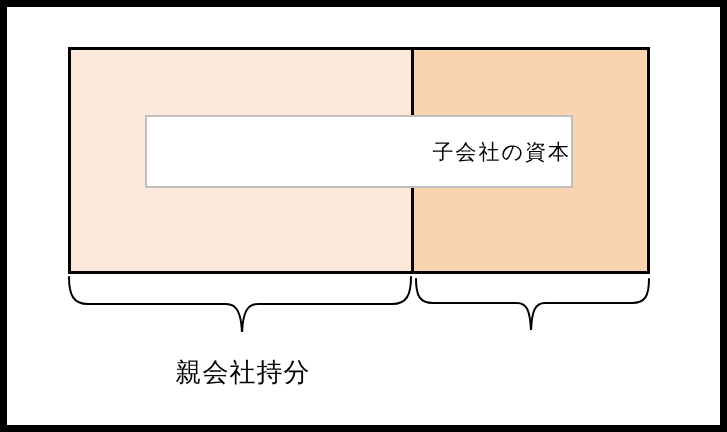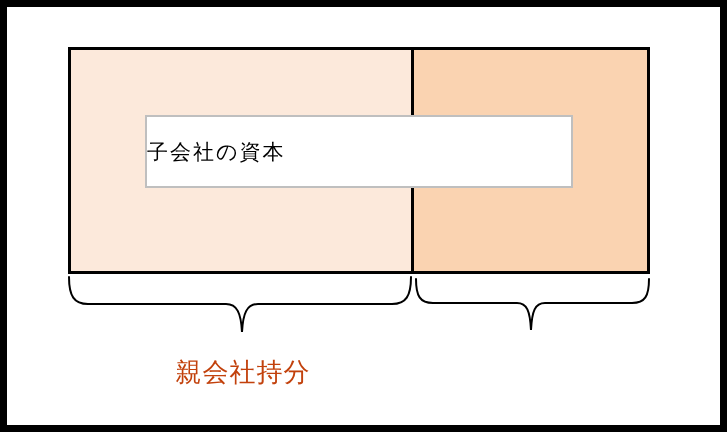--- a/index.html
+++ b/index.html
@@ -43,41 +43,41 @@
   }
   .title-box {
     position: absolute;
     left: 145px; top: 115px;
     width: 428px; height: 73px;
     box-sizing: border-box;
     background: #ffffff;
     border: 2px solid #bfbfbf;
     display: flex;
     align-items: center;
-    justify-content: flex-start;
+    justify-content: flex-end;
     font-size: 21px;
     color: #000000;
     letter-spacing: 2px;
   }
   .braces-svg {
     position: absolute;
     left: 0; top: 0;
     width: 727px; height: 432px;
   }
   .braces-svg path {
     fill: none;
     stroke: #000000;
     stroke-width: 2;
     stroke-linecap: round;
   }
   .brace-label {
     position: absolute;
     transform: translateX(-50%);
     font-size: 26px;
-    color: #c2410c;
+    color: #000000;
     white-space: nowrap;
     letter-spacing: 1px;
   }
   .label-parent { left: 243px; top: 355px; }
   .label-nci    { left: 532px; top: 352px; }
 </style>
 </head>
 <body>
 
 <div class="canvas">

